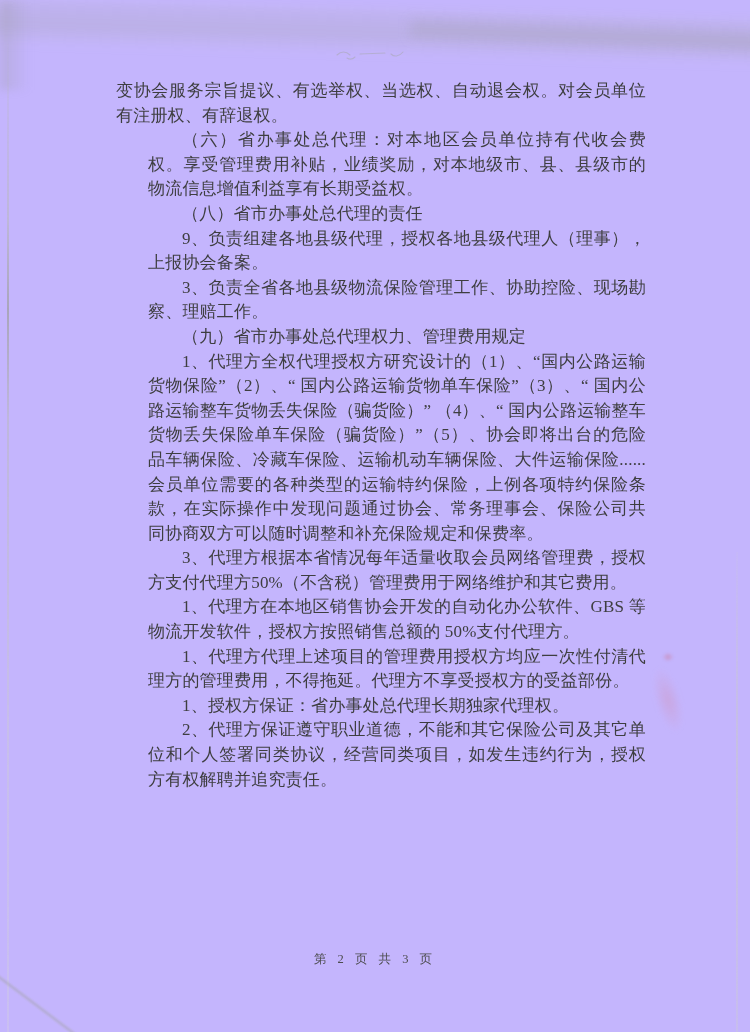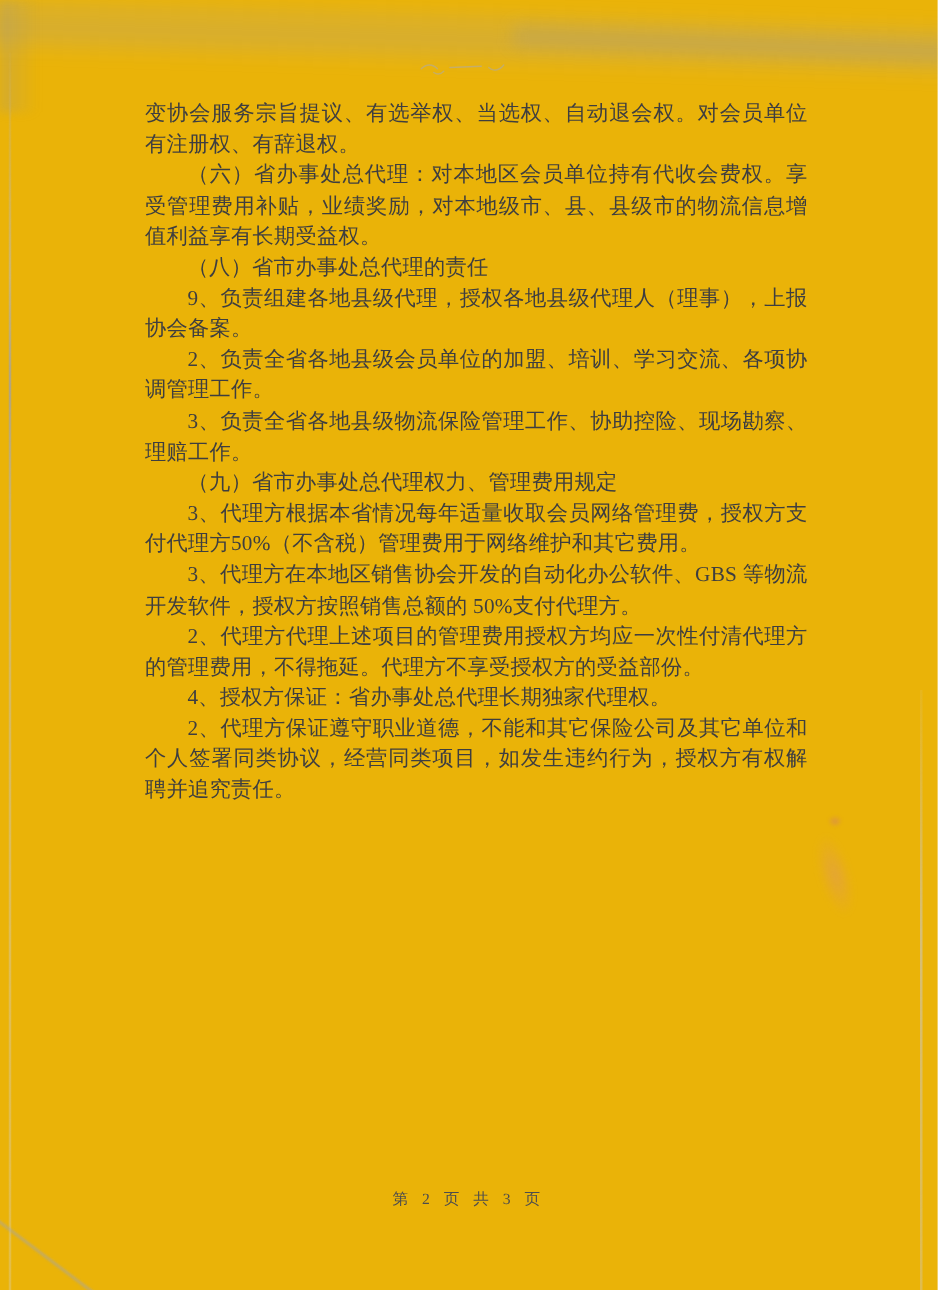--- a/index.html
+++ b/index.html
@@ -5,21 +5,21 @@
   html, body { margin: 0; padding: 0; }
   body {
     width: 750px; height: 1032px;
     background: #ffffff;
     font-family: "Liberation Serif", "DejaVu Serif", serif;
     overflow: hidden;
   }
   .page {
     position: relative;
     width: 750px; height: 1032px;
-    background: #eab308;
+    background: #c4b5fd;
     overflow: hidden;
   }
 
   
   .top-shade-band {
     position: absolute; left: -20px; top: 8px; width: 800px; height: 46px;
     background: linear-gradient(to bottom, rgba(170,170,172,0.10) 0%, rgba(160,160,164,0.26) 55%, rgba(180,180,182,0.04) 100%);
     transform: rotate(1.6deg);
     filter: blur(5px);
   }
@@ -80,21 +80,21 @@
     font-size: 17px;
     line-height: 24.6px;
     color: #3e3e40;
     text-align: justify;
     text-justify: inter-character;
     letter-spacing: 0.2px;
     filter: blur(0.22px);
   }
   .para { margin: 0; }
   .p-none  { text-indent: 0; }
-  .p-indent{ text-indent: 2em; }
+  .p-indent{ text-indent: 2em; margin-left: 32px; }
 
   .footer {
     position: absolute; left: 0; top: 951px; width: 750px;
     text-align: center;
     font-size: 12.5px;
     color: #4c4c4e;
     letter-spacing: 4px;
     filter: blur(0.2px);
   }
 </style>
@@ -113,26 +113,26 @@
   <div class="fold-crease"></div>
   <svg class="pencil-mark" viewBox="0 0 84 18">
     <path d="M4 11 C 8 7, 13 7, 17 11 M 14 14 C 17 16, 20 15, 22 13 M 27 10 L 52 9 M 58 10 C 61 13, 66 13, 70 8" fill="none" stroke="#a9a9b2" stroke-width="1.1" stroke-linecap="round"></path>
   </svg>
 
   <div class="text-block">
     <p class="para p-none">变协会服务宗旨提议、有选举权、当选权、自动退会权。对会员单位有注册权、有辞退权。</p>
     <p class="para p-indent">（六）省办事处总代理：对本地区会员单位持有代收会费权。享受管理费用补贴，业绩奖励，对本地级市、县、县级市的物流信息增值利益享有长期受益权。</p>
     <p class="para p-indent">（八）省市办事处总代理的责任</p>
     <p class="para p-indent">9、负责组建各地县级代理，授权各地县级代理人（理事），上报协会备案。</p>
-    <p class="para p-indent">2、负责全省各地县级会员单位的加盟、培训、学习交流、各项协调管理工作。</p>
     <p class="para p-indent">3、负责全省各地县级物流保险管理工作、协助控险、现场勘察、理赔工作。</p>
     <p class="para p-indent">（九）省市办事处总代理权力、管理费用规定</p>
+    <p class="para p-indent">1、代理方全权代理授权方研究设计的（1）、“国内公路运输货物保险”（2）、“ 国内公路运输货物单车保险”（3）、“ 国内公路运输整车货物丢失保险（骗货险）”  （4）、“ 国内公路运输整车货物丢失保险单车保险（骗货险）”（5）、协会即将出台的危险品车辆保险、冷藏车保险、运输机动车辆保险、大件运输保险......会员单位需要的各种类型的运输特约保险，上例各项特约保险条款，在实际操作中发现问题通过协会、常务理事会、保险公司共同协商双方可以随时调整和补充保险规定和保费率。</p>
     <p class="para p-indent">3、代理方根据本省情况每年适量收取会员网络管理费，授权方支付代理方50%（不含税）管理费用于网络维护和其它费用。</p>
-    <p class="para p-indent">3、代理方在本地区销售协会开发的自动化办公软件、GBS 等物流开发软件，授权方按照销售总额的 50%支付代理方。</p>
-    <p class="para p-indent">2、代理方代理上述项目的管理费用授权方均应一次性付清代理方的管理费用，不得拖延。代理方不享受授权方的受益部份。</p>
-    <p class="para p-indent">4、授权方保证：省办事处总代理长期独家代理权。</p>
+    <p class="para p-indent">1、代理方在本地区销售协会开发的自动化办公软件、GBS 等物流开发软件，授权方按照销售总额的 50%支付代理方。</p>
+    <p class="para p-indent">1、代理方代理上述项目的管理费用授权方均应一次性付清代理方的管理费用，不得拖延。代理方不享受授权方的受益部份。</p>
+    <p class="para p-indent">1、授权方保证：省办事处总代理长期独家代理权。</p>
     <p class="para p-indent">2、代理方保证遵守职业道德，不能和其它保险公司及其它单位和个人签署同类协议，经营同类项目，如发生违约行为，授权方有权解聘并追究责任。</p>
 
   </div>
 
   <div class="footer">第 2 页 共 3 页</div>
 
 </div>
 
 </body></html>

